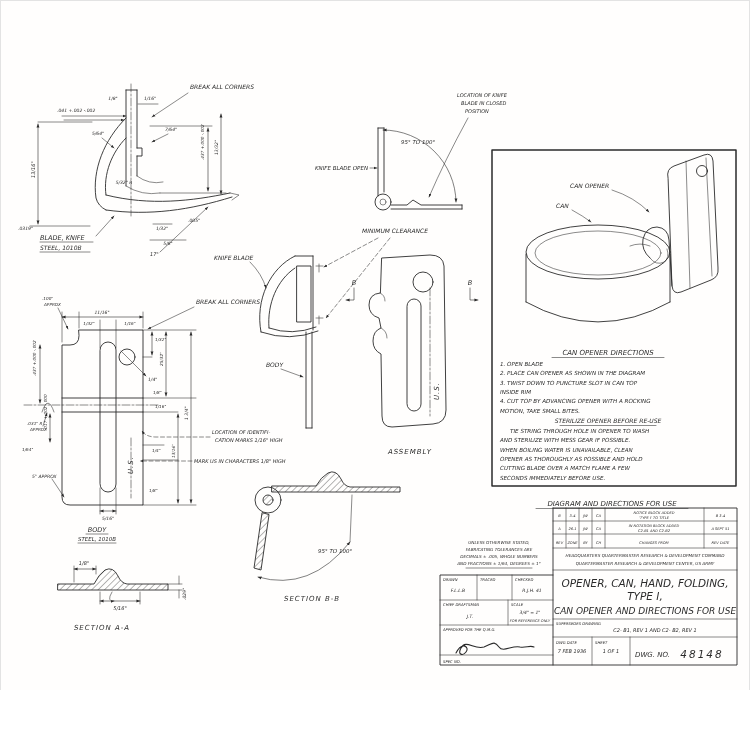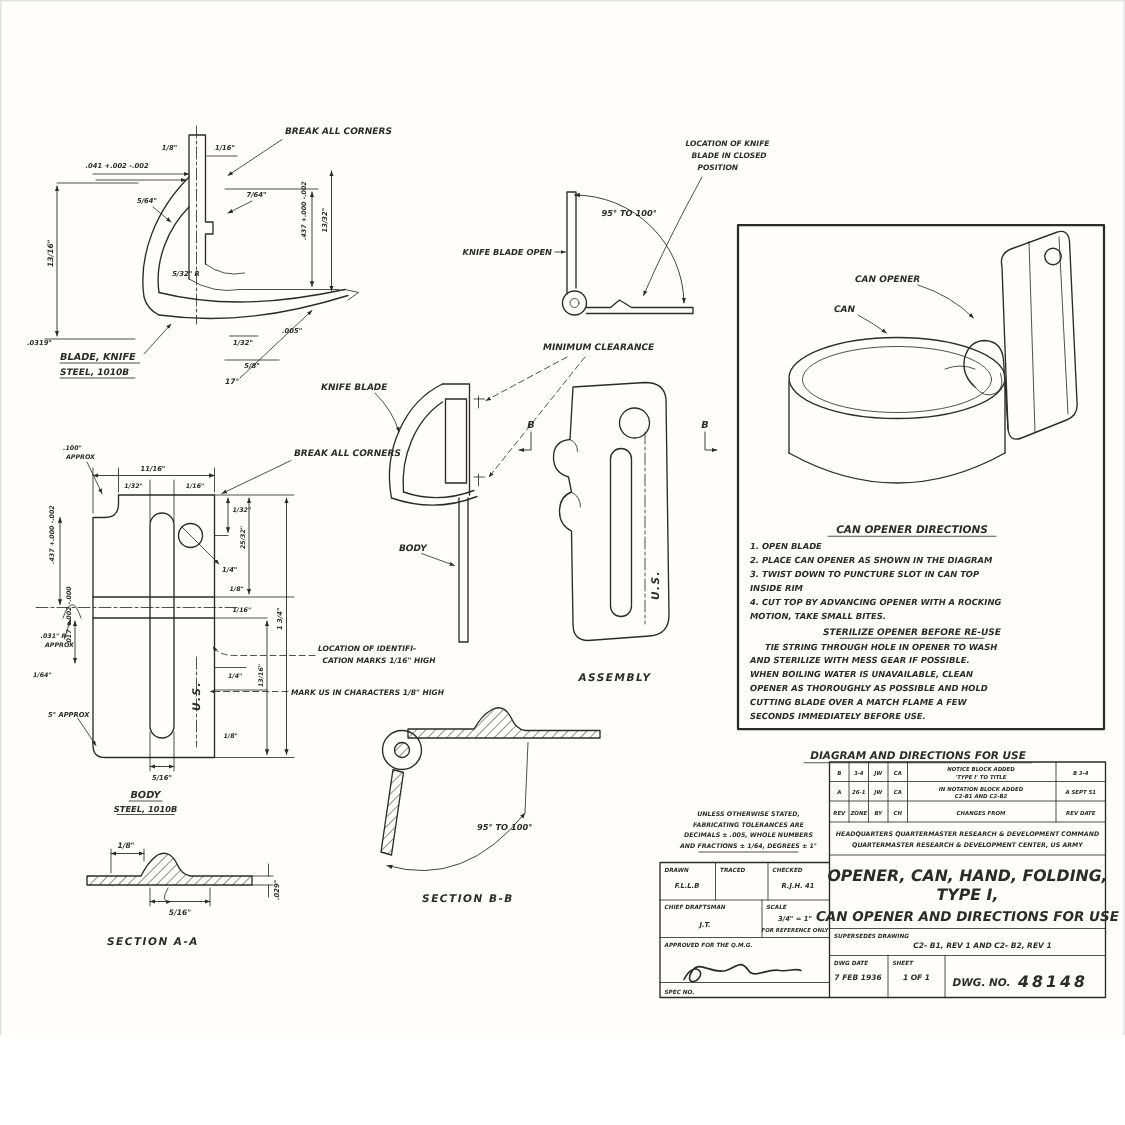--- a/index.html
+++ b/index.html
@@ -1,17 +1,17 @@
 <!DOCTYPE html>
 <html><head>
 <meta charset="utf-8">
 <style>
   html,body{margin:0;padding:0;background:#fff;}
   .sheet{position:relative;width:750px;height:690px;background:#fffefd;overflow:hidden;
-         font-family:"DejaVu Sans",sans-serif;font-weight:bold;}
+         font-family:"DejaVu Sans",sans-serif;}
   svg{position:absolute;left:0;top:0;}
   svg text{fill:#2b2b2b;font-family:"DejaVu Sans",sans-serif;font-style:italic;}
   .ln{stroke:#2b2b2b;stroke-width:0.9;fill:none;stroke-linecap:round;stroke-linejoin:round;}
   .thin{stroke-width:0.55;}
   .thick{stroke-width:1.5;}
   .dash{stroke-dasharray:4 2.5;}
   .cl{stroke-dasharray:8 2 2 2;stroke-width:0.55;}
   .dim{stroke-width:0.6;}
   .hfill{fill:url(#hatch);}
   .t36{font-size:3.6px;} .t38{font-size:3.8px;} .t42{font-size:4.2px;} .t45{font-size:4.5px;}

